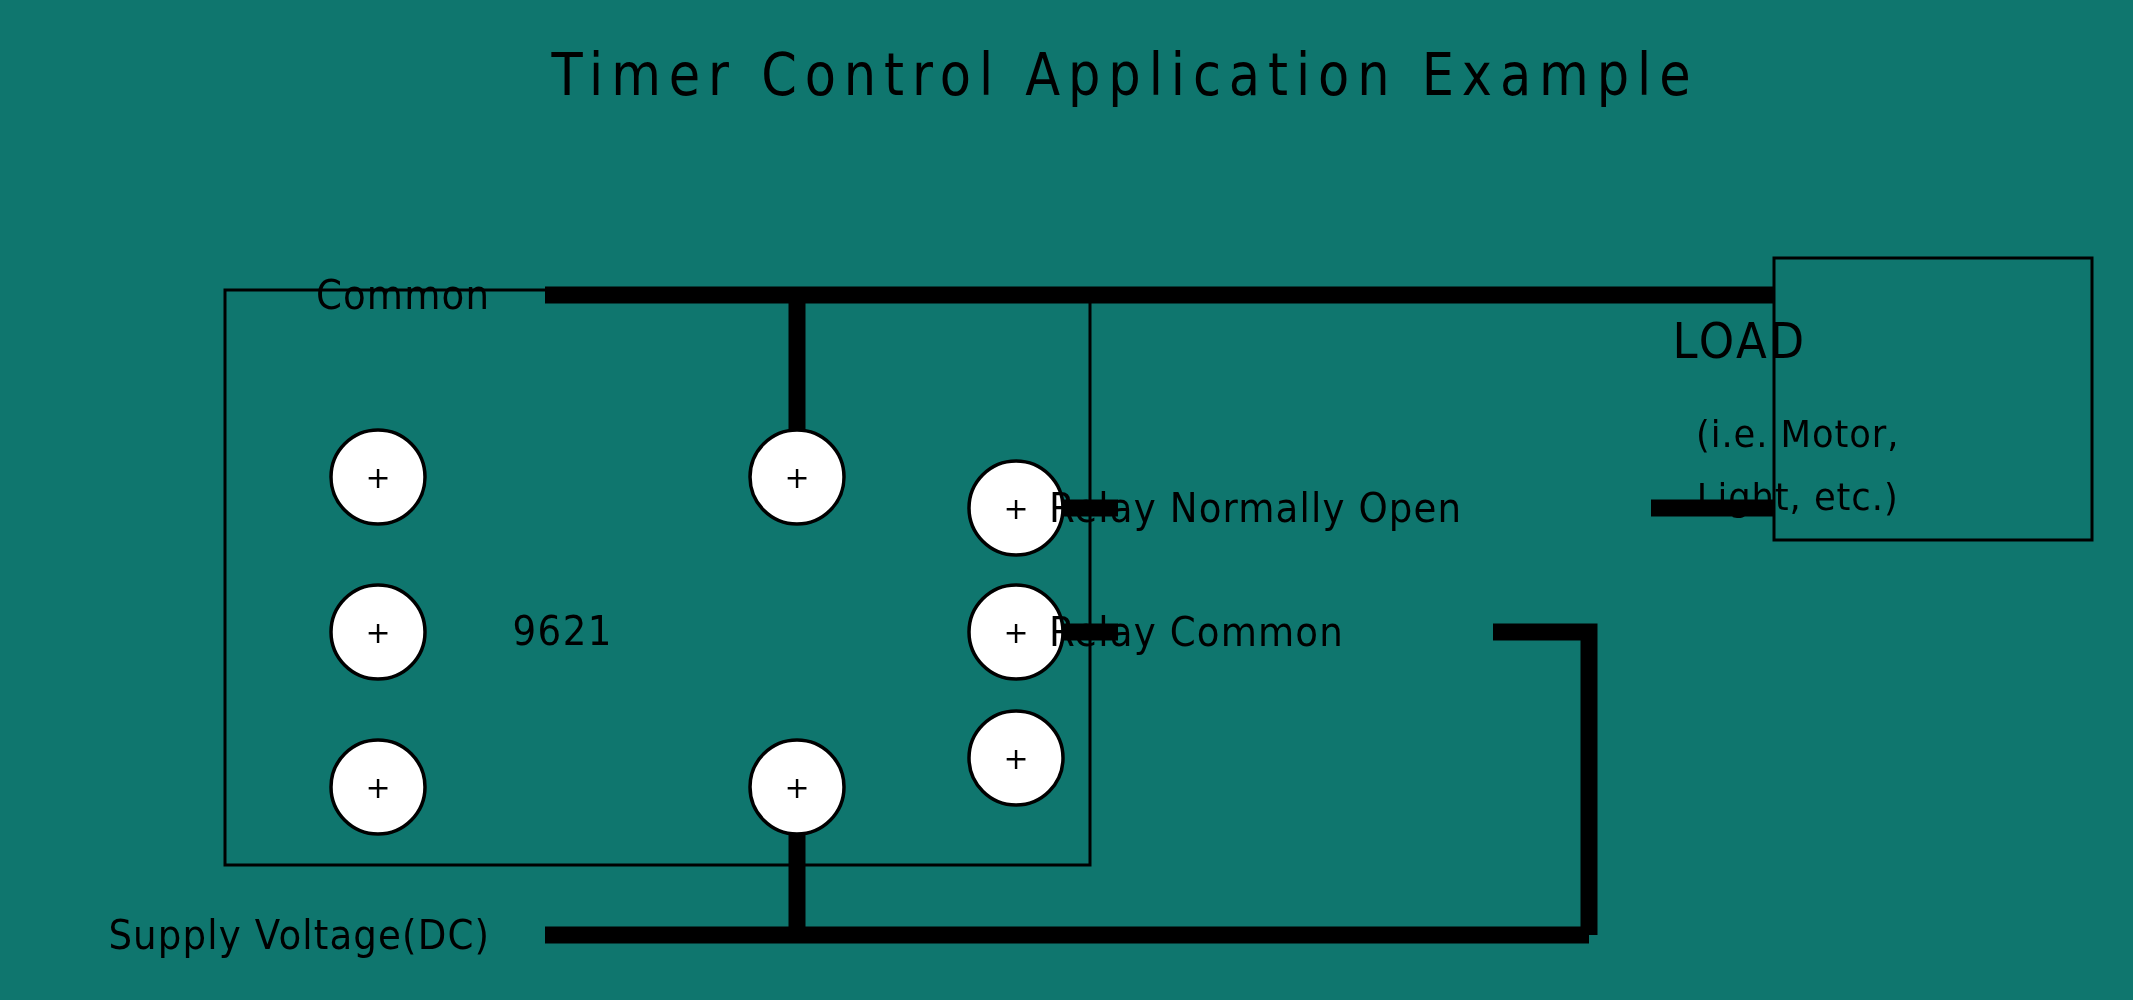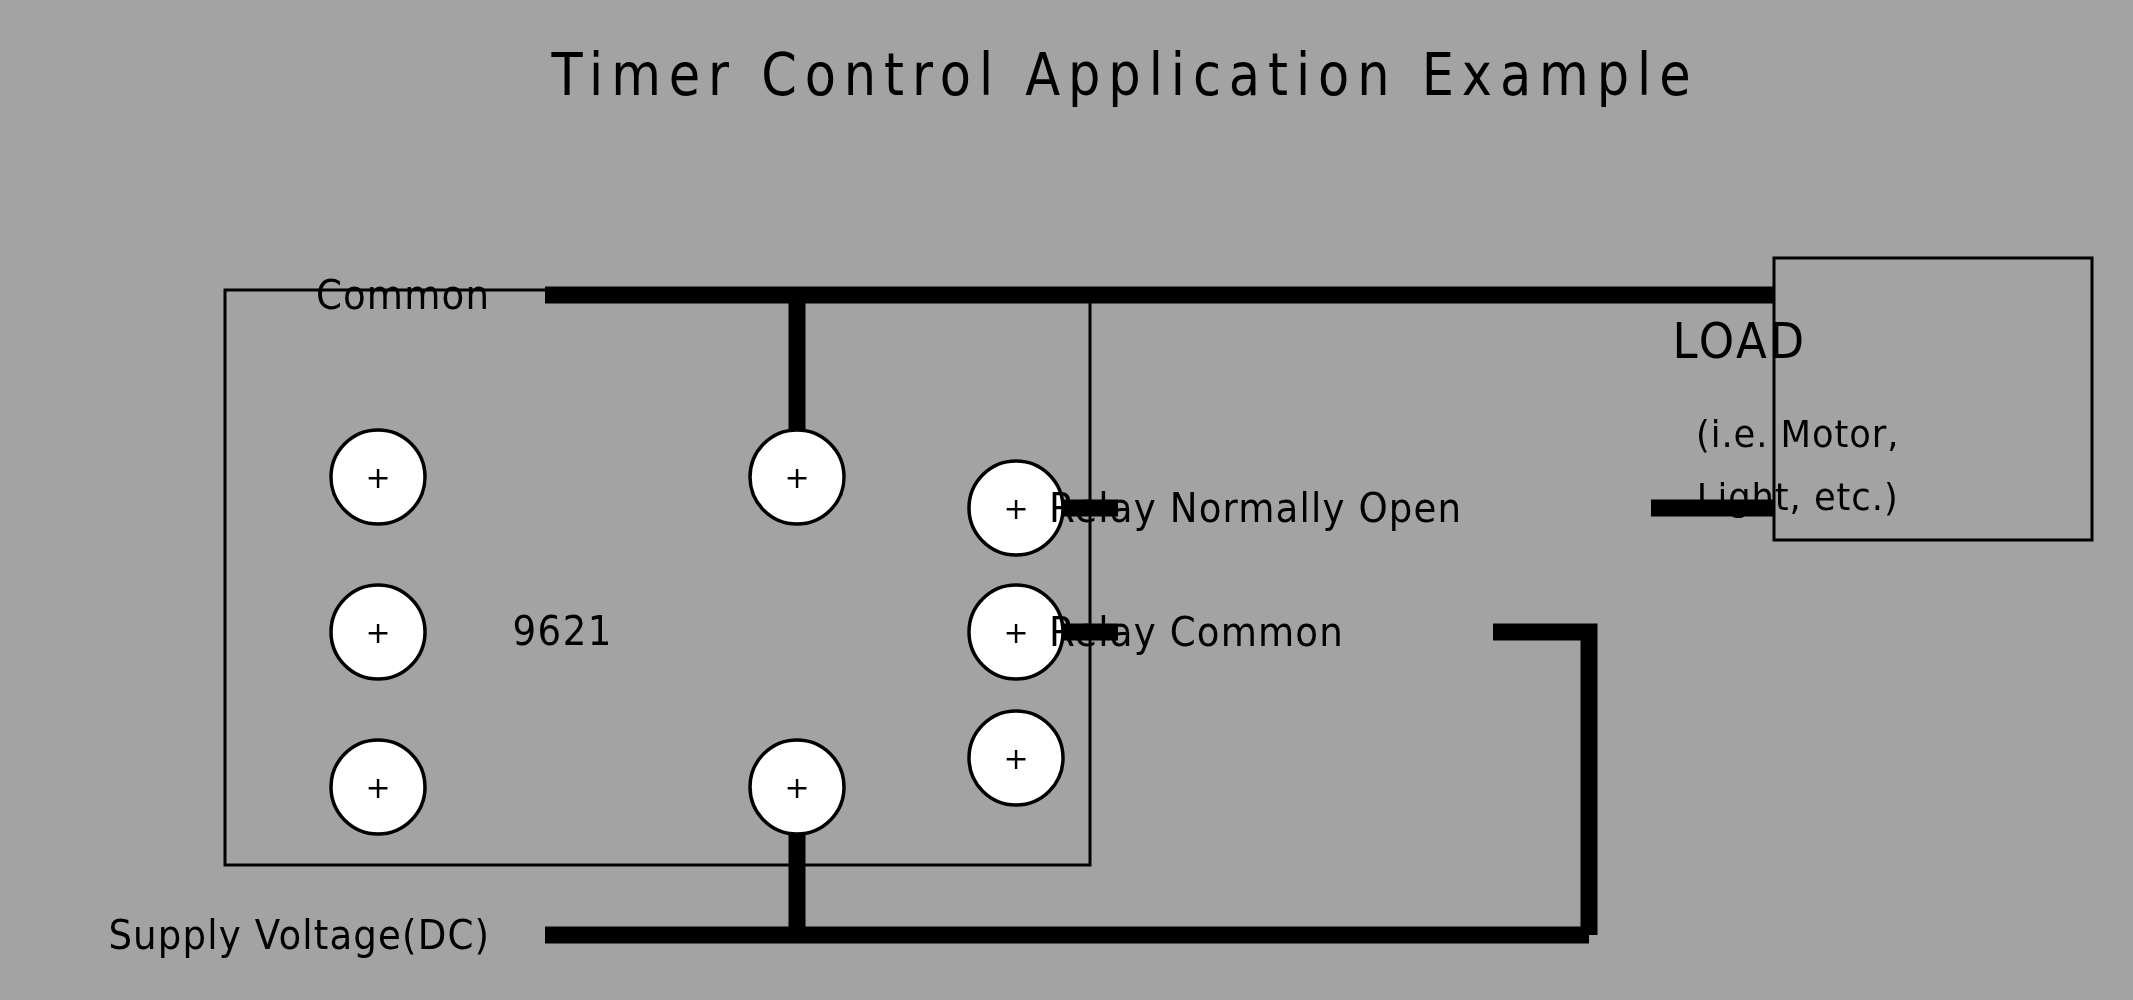--- a/index.html
+++ b/index.html
@@ -10,21 +10,21 @@
   body {
     width: 2133px;
     height: 1000px;
     font-family: "DejaVu Sans", sans-serif;
     overflow: hidden;
   }
   #diagram-root {
     position: relative;
     width: 2133px;
     height: 1000px;
-    background: #a3a3a3;
+    background: #0f766e;
   }
   svg#schematic {
     display: block;
     width: 2133px;
     height: 1000px;
   }
   
   .txt {
     font-family: "DejaVu Sans", sans-serif;
     fill: #000000;

